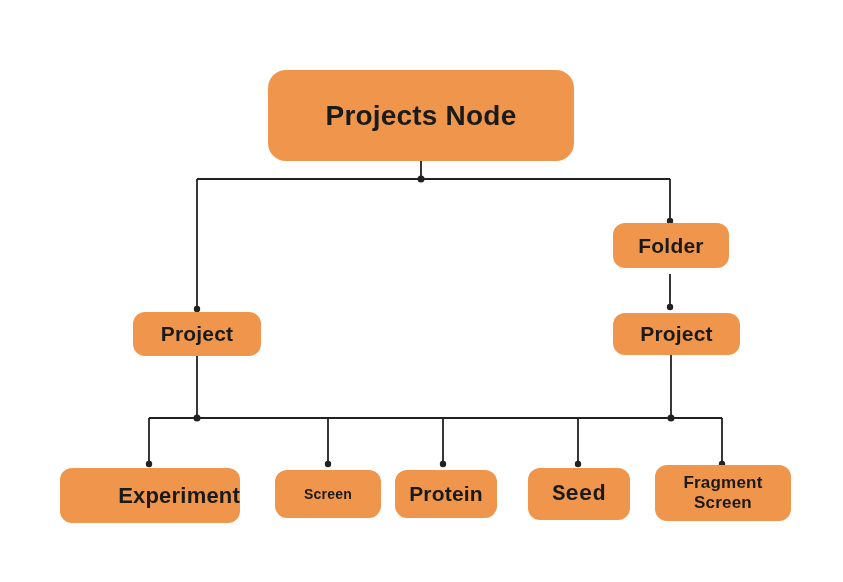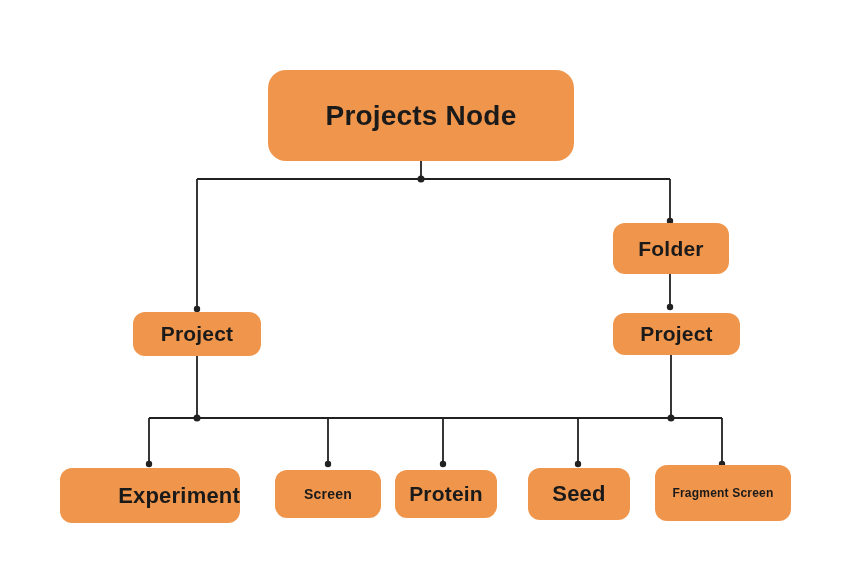--- a/index.html
+++ b/index.html
@@ -31,28 +31,28 @@
     font-weight: 700;
     display: flex; align-items: center; justify-content: center;
     text-align: center;
     border-radius: 12px;
     letter-spacing: 0.2px;
   }
   .node-root {
     left: 268px; top: 39px; width: 306px; height: 91px;
     font-size: 28px; border-radius: 18px; margin-top: 31px;
   }
-  .node-folder       { left: 613px; top: 223px; width: 116px; height: 51px; font-size: 21px; }
+  .node-folder       { left: 613px; top: 223px; width: 116px; height: 45px; font-size: 21px; }
   .node-project-l    { left: 133px; top: 312px; width: 128px; height: 44px; font-size: 21px; }
   .node-project-r    { left: 613px; top: 313px; width: 127px; height: 42px; font-size: 21px; }
   .node-experiment   { left: 60px;  top: 468px; width: 180px; height: 55px; font-size: 22px; justify-content: flex-end; }
   .node-screen       { left: 275px; top: 470px; width: 106px; height: 48px; font-size: 14px; }
   .node-protein      { left: 395px; top: 470px; width: 102px; height: 48px; font-size: 21px; align-items: center; }
-  .node-seed         { left: 528px; top: 468px; width: 102px; height: 52px; font-size: 22px; }
-  .node-fragment     { left: 655px; top: 465px; width: 136px; height: 56px; font-size: 12px; line-height: 1.18; padding: 0 10px; }
+  .node-seed         { left: 528px; top: 468px; width: 102px; height: 52px; font-size: 22px; font-family: Liberation Mono, monospace; }
+  .node-fragment     { left: 655px; top: 465px; width: 136px; height: 56px; font-size: 17px; line-height: 1.18; padding: 0 10px; }
 </style>
 </head>
 <body>
 
 <div class="canvas">
 
   <svg class="edges" viewBox="0 0 843 582" xmlns="http://www.w3.org/2000/svg">
 
     <line x1="421" y1="130" x2="421" y2="179"></line>
 

